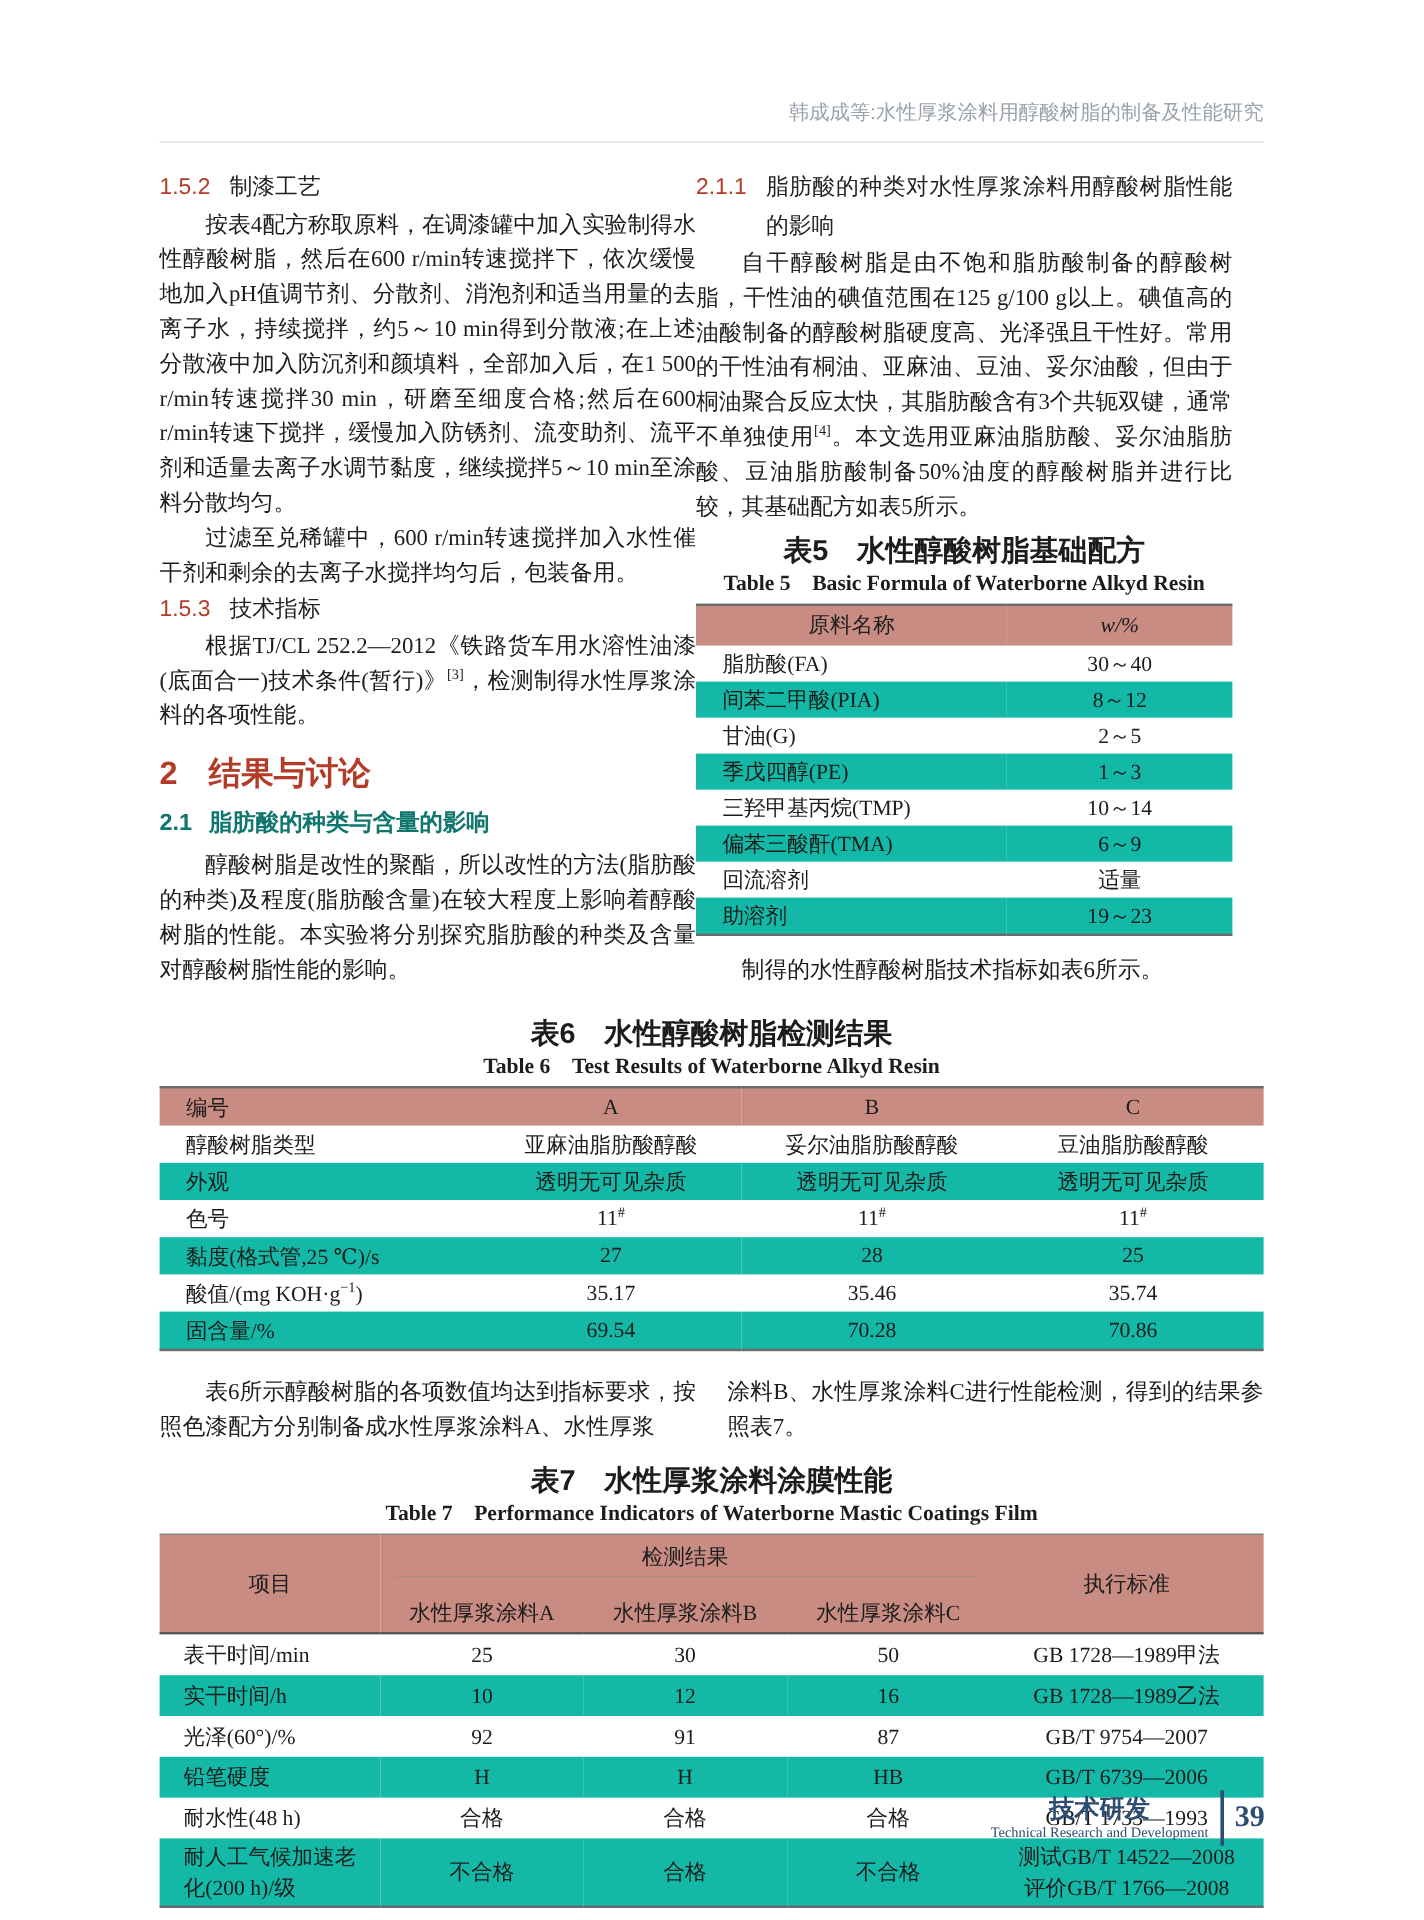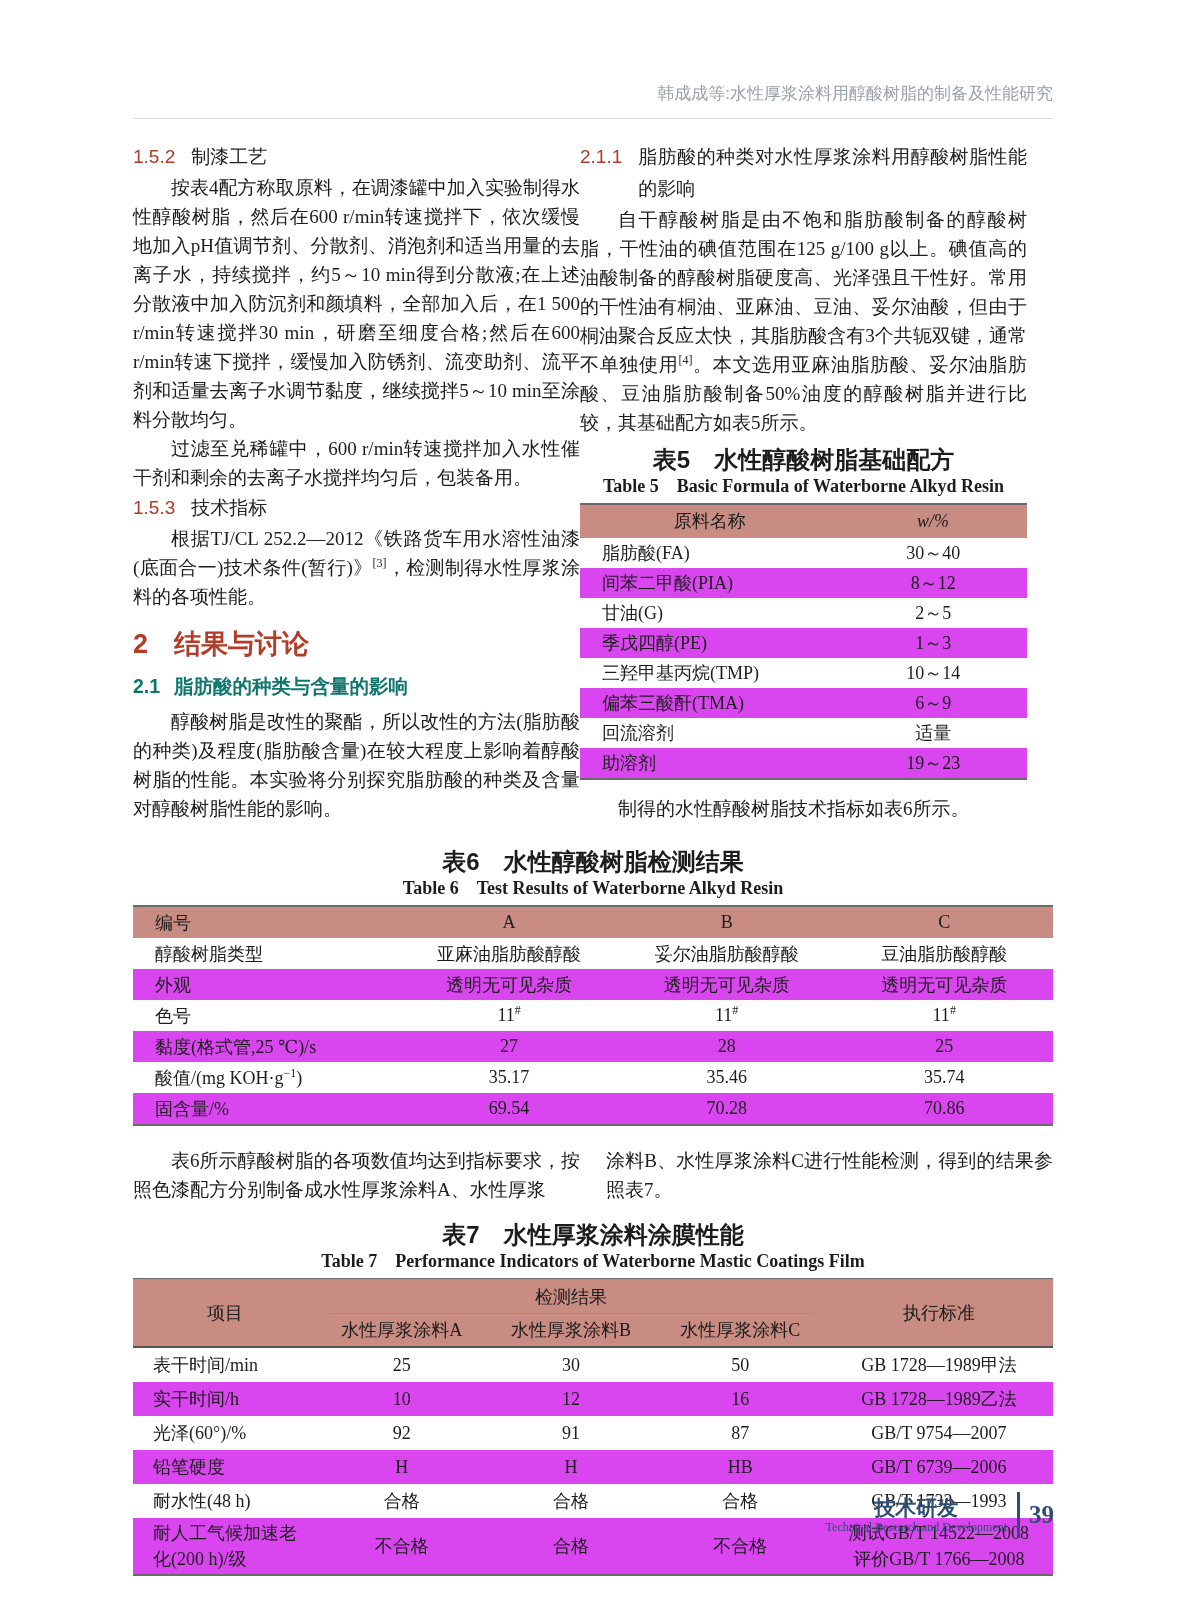--- a/index.html
+++ b/index.html
@@ -31,21 +31,21 @@
   .h2 .num{margin-right:14px;}
 
   
   .tcap-cn{font-family:"Liberation Sans","DejaVu Sans",sans-serif;font-weight:bold;
            font-size:24px;text-align:center;line-height:26px;}
   .tcap-en{font-weight:bold;font-size:18px;text-align:center;line-height:26px;margin-bottom:4px;}
 
   table{border-collapse:collapse;width:100%;font-size:18px;}
   td{padding:0 4px;height:30px;}
   .thead-bg{background:#c98c82;}
-  .stripe{background:#d946ef;margin-left:12px;}
+  .stripe{background:#14b8a6;margin-left:12px;}
   .cell-c{text-align:center;}
   .cell-l{text-align:left;padding-left:22px;}
   .ital{font-style:italic;}
 
   
   .t5wrap{margin-top:10px;margin-bottom:14px;}
   .t5 {border-top:2px solid #6a6a6c;border-bottom:2px solid #6a6a6c;}
   .t5 td.c1{width:58%;}
   .t5 tr.hdr td{height:33px;}
 
@@ -61,21 +61,21 @@
   .cont .col{width:447px;}
 
   
   .t7cap{margin-top:18px;}
   .t7{border-top:1px solid #6a6a6c;border-bottom:2px solid #6a6a6c;}
   .t7 td{height:34px;}
   .t7 .hdr td{border-bottom:2px solid #55565a;}
   .t7 td.c1{width:20%;}
   .t7 td.cv{width:18.4%;}
   .t7 td.cs{width:24.8%;}
-  .t7 .subline{border-bottom:1px solid #a98a82;padding-bottom:4px;margin:0 12px 4px 12px;}
+  .t7 .subline{border-bottom:1px solid #a98a82;padding-bottom:4px;margin:0 12px 18px 12px;}
   .t7 .subcols{display:flex;}
   .t7 .subcols span{flex:1;text-align:center;}
   .t7 .lastrow td{height:56px;}
   .t7 .std2 span{display:block;line-height:26px;}
   .t7 td.itemcell{text-align:left;padding-left:20px;line-height:26px;}
 
   
   .footer{position:absolute;right:133px;top:1492px;display:flex;align-items:center;
           color:#2e4d73;}
   .footer .labels{text-align:center;margin-right:10px;}

